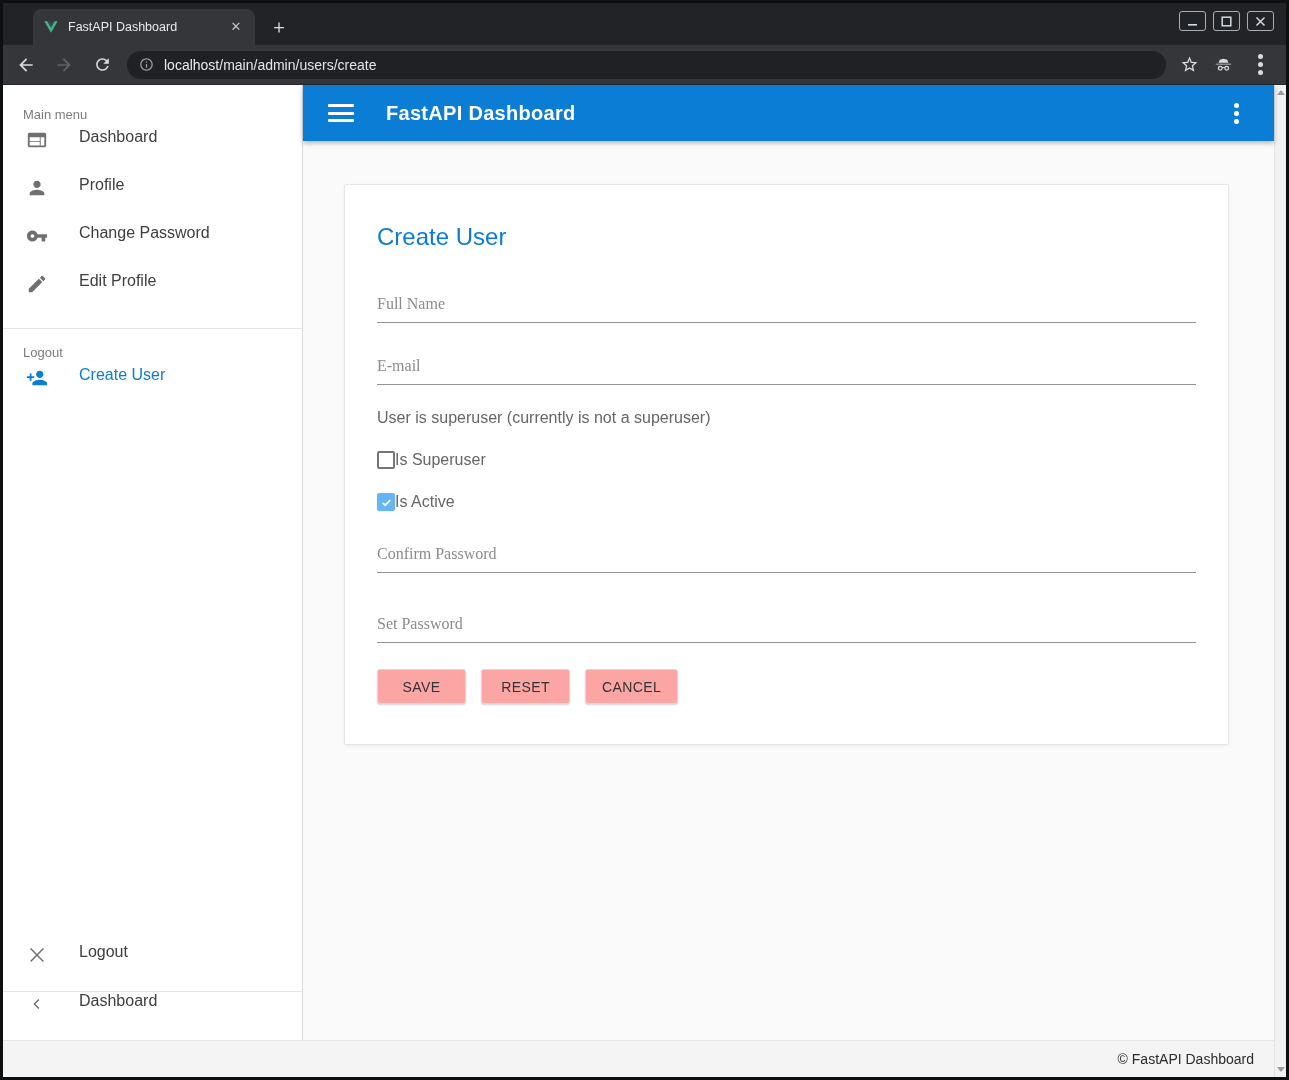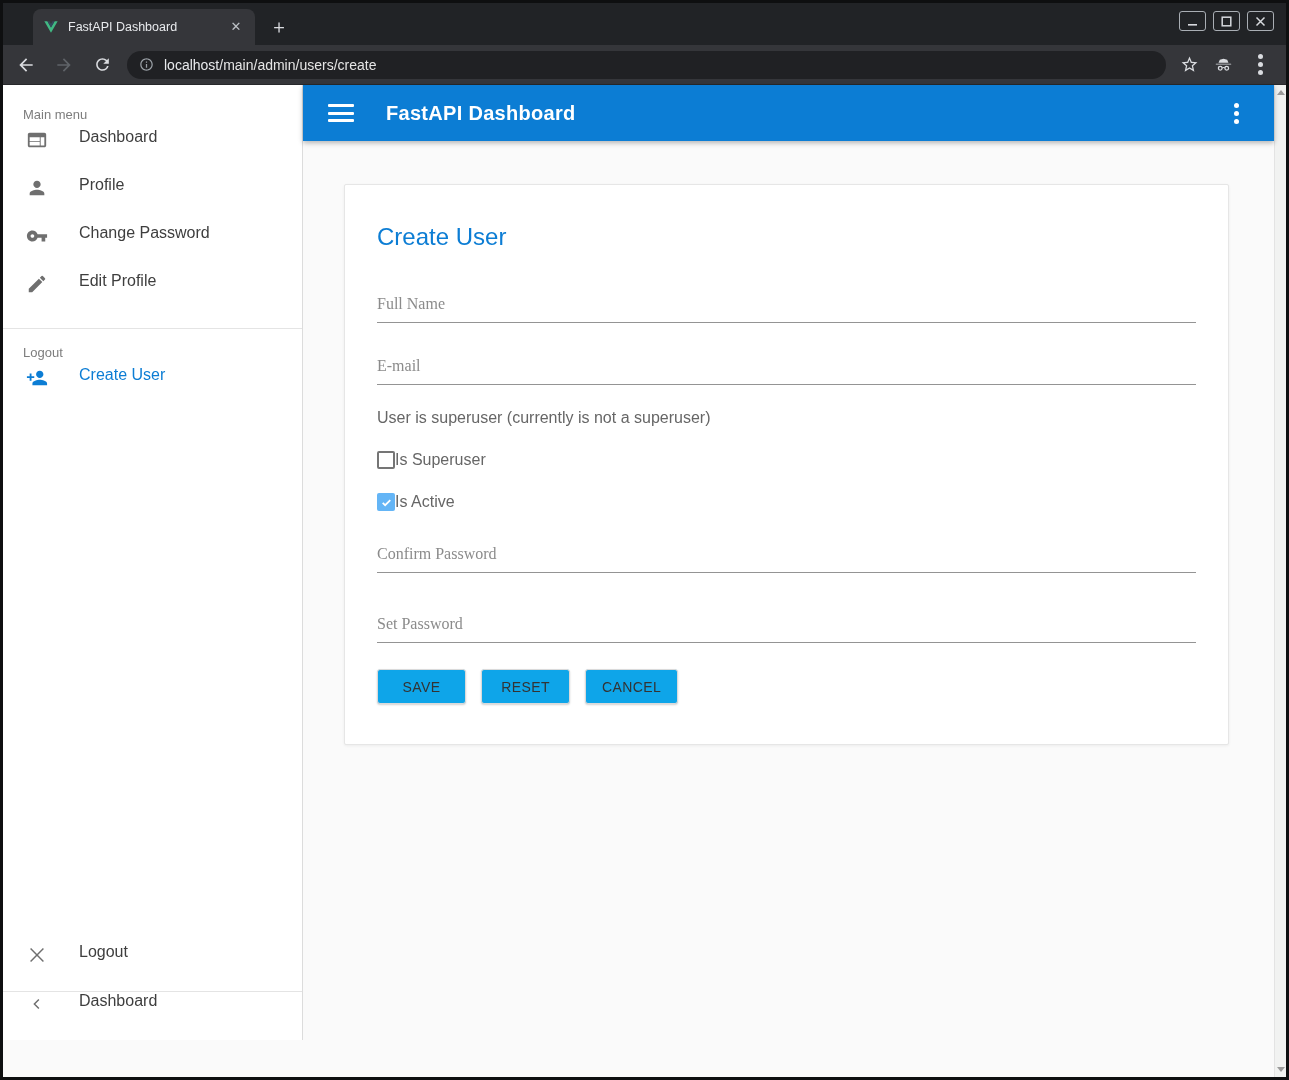--- a/index.html
+++ b/index.html
@@ -61,21 +61,21 @@
   .mat-field input { display:block; width:100%; border:0; border-bottom:1px solid #949494; background:transparent; font-size:16px; color:#a21caf; padding:0 0 9px 0; outline:none; font-family:Liberation Serif, serif; }
   .mat-field input::placeholder { color:#8b8b8b; opacity:1; }
   .mat-field.tight { margin-top:34px; }
   .desc-label { margin-top:24px; font-size:16px; color:#666; }
   .check-row { margin-top:24px; display:flex; align-items:center; cursor:pointer; }
   .checkbox { width:18px; height:18px; border-radius:2px; flex:0 0 auto; }
   .checkbox.unchecked { border:2px solid #757575; background:#fff; }
   .checkbox.checked { background:#64b5f6; display:flex; align-items:center; justify-content:center; }
   .check-label { font-size:16px; color:#666; }
   .btn-row { margin-top:26px; display:flex; gap:15px; }
-  .btn { min-width:89px; height:35px; background:#0ea5e9; border:1px solid #dadada; border-radius:3px; box-shadow:0 1px 2px rgba(0,0,0,.18); font-size:14px; color:#333; letter-spacing:.4px; font-family:inherit; cursor:pointer; padding:0 16px; }
+  .btn { min-width:89px; height:35px; background:#fca5a5; border:1px solid #dadada; border-radius:3px; box-shadow:0 1px 2px rgba(0,0,0,.18); font-size:14px; color:#333; letter-spacing:.4px; font-family:inherit; cursor:pointer; padding:0 16px; }
 
   
   .footer { position:absolute; left:0; right:12px; bottom:0; height:37px; background:#f4f4f4; border-top:1px solid #e7e7e7; display:flex; align-items:center; justify-content:flex-end; padding-right:20px; font-size:14px; color:#2b2b2b; }
 </style>
 </head>
 <body>
 
 <div class="frame">
 
   <div class="tabstrip">
@@ -280,20 +280,23 @@
         </div>
 
         <div class="btn-row">
           <button class="btn">SAVE</button>
           <button class="btn">RESET</button>
           <button class="btn">CANCEL</button>
         </div>
       </section>
     </main>
 
+    <footer class="footer">
+      <span>© FastAPI Dashboard</span>
+    </footer>
 
     <div class="page-scrollbar">
       <span class="sb-arrow sb-up"></span>
       <span class="sb-arrow sb-down"></span>
     </div>
 
   </div>
 </div>
 
 </body></html>

